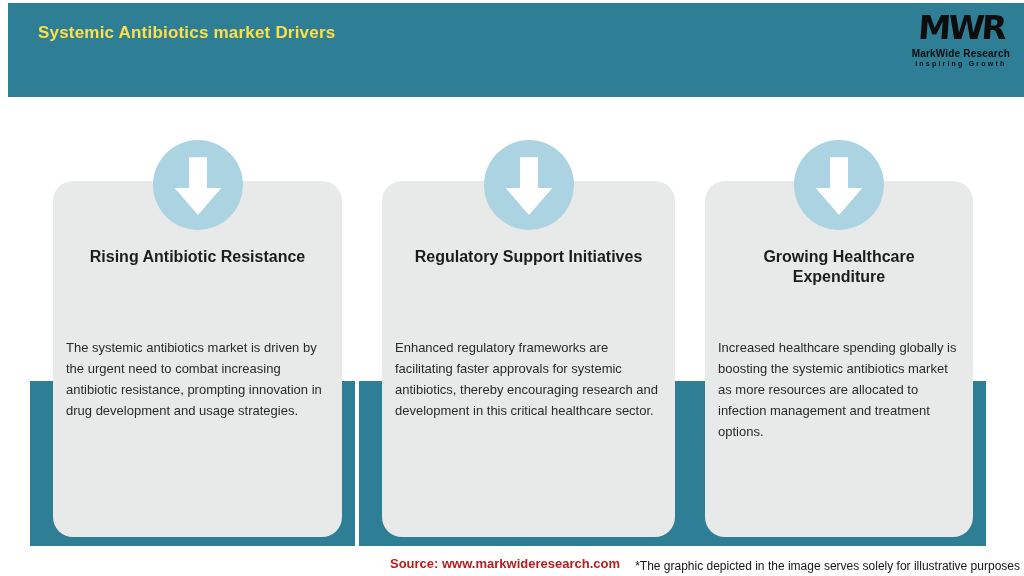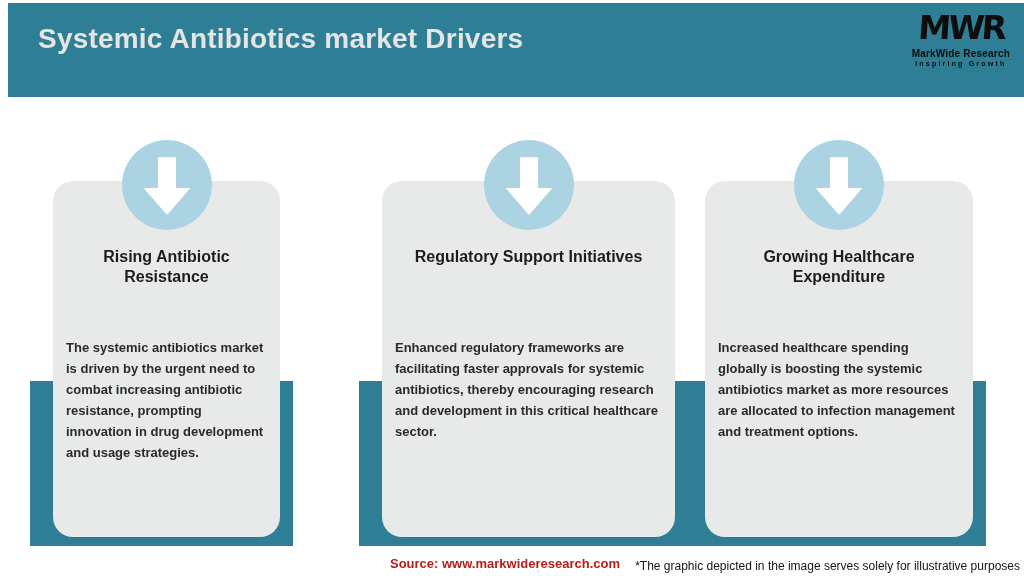--- a/index.html
+++ b/index.html
@@ -9,34 +9,34 @@
     --teal:#2E7E96; --card-bg:#E8EAEA; --circle:#ABD3E2;
   }
 
   
   .header {
     position:absolute; left:8px; right:0; top:3px; height:94px;
     background:var(--teal);
   }
   .page-title {
     position:absolute; left:30px; top:20px; margin:0;
-    color:#e5e5e5; font-size:28px; font-weight:700; letter-spacing:0.2px;
+    color:#fde047; font-size:17px; font-weight:700; letter-spacing:0.2px;
   }
   .logo { position:absolute; right:14px; top:8px; text-align:center; color:#0d0d0d; }
   .logo-mono {
     font-family:"DejaVu Sans", sans-serif; font-weight:900;
     font-size:33px; line-height:34px; letter-spacing:-3px;
     transform:skewX(-4deg);
   }
   .logo-name { font-size:10px; font-weight:700; letter-spacing:0.2px; margin-top:3px; }
   .logo-tag  { font-size:7px;  font-weight:700; letter-spacing:2.2px; margin-top:1px; }
 
   
   .col { position:absolute; top:0; height:576px; }
-  .col1 { left:53px;  width:227px;border-radius:10px; }
+  .col1 { left:53px;  width:289px;border-radius:10px; }
   .col2 { left:382px; width:286px;padding-left:7px; }
   .col3 { left:705px; width:268px;border-radius:6px; }
 
   .card-shadow {
     position:absolute; left:-23px; right:-13px; top:381px; height:165px;
     background:var(--teal);
   }
   .card {
     position:absolute; left:0; top:181px; width:100%; height:356px;
     background:var(--card-bg); border-radius:20px;
@@ -48,21 +48,21 @@
   }
   .circle svg { display:block; margin-top:4px; }
 
   .card-title {
     margin:66px 20px 0; text-align:center;
     font-size:16px; font-weight:700; line-height:20px; color:#1c1c1c;
   }
   .col3 .card-title { max-width:190px; margin-left:auto; margin-right:auto; }
   .card-body {
     position:absolute; top:143px; left:13px; right:12px;
-    font-size:13px; line-height:21px; color:#2a2a2a; text-align:left;font-weight:bold;
+    font-size:13px; line-height:21px; color:#2a2a2a; text-align:left;
   }
 
   
   .source {
     position:absolute; top:556px; left:50%; transform:translateX(-50%);
     margin-left:-7px; font-size:13px; font-weight:700; color:#b91c1c;
     white-space:nowrap;
   }
   .disclaimer {
     position:absolute; top:559px; right:4px;

